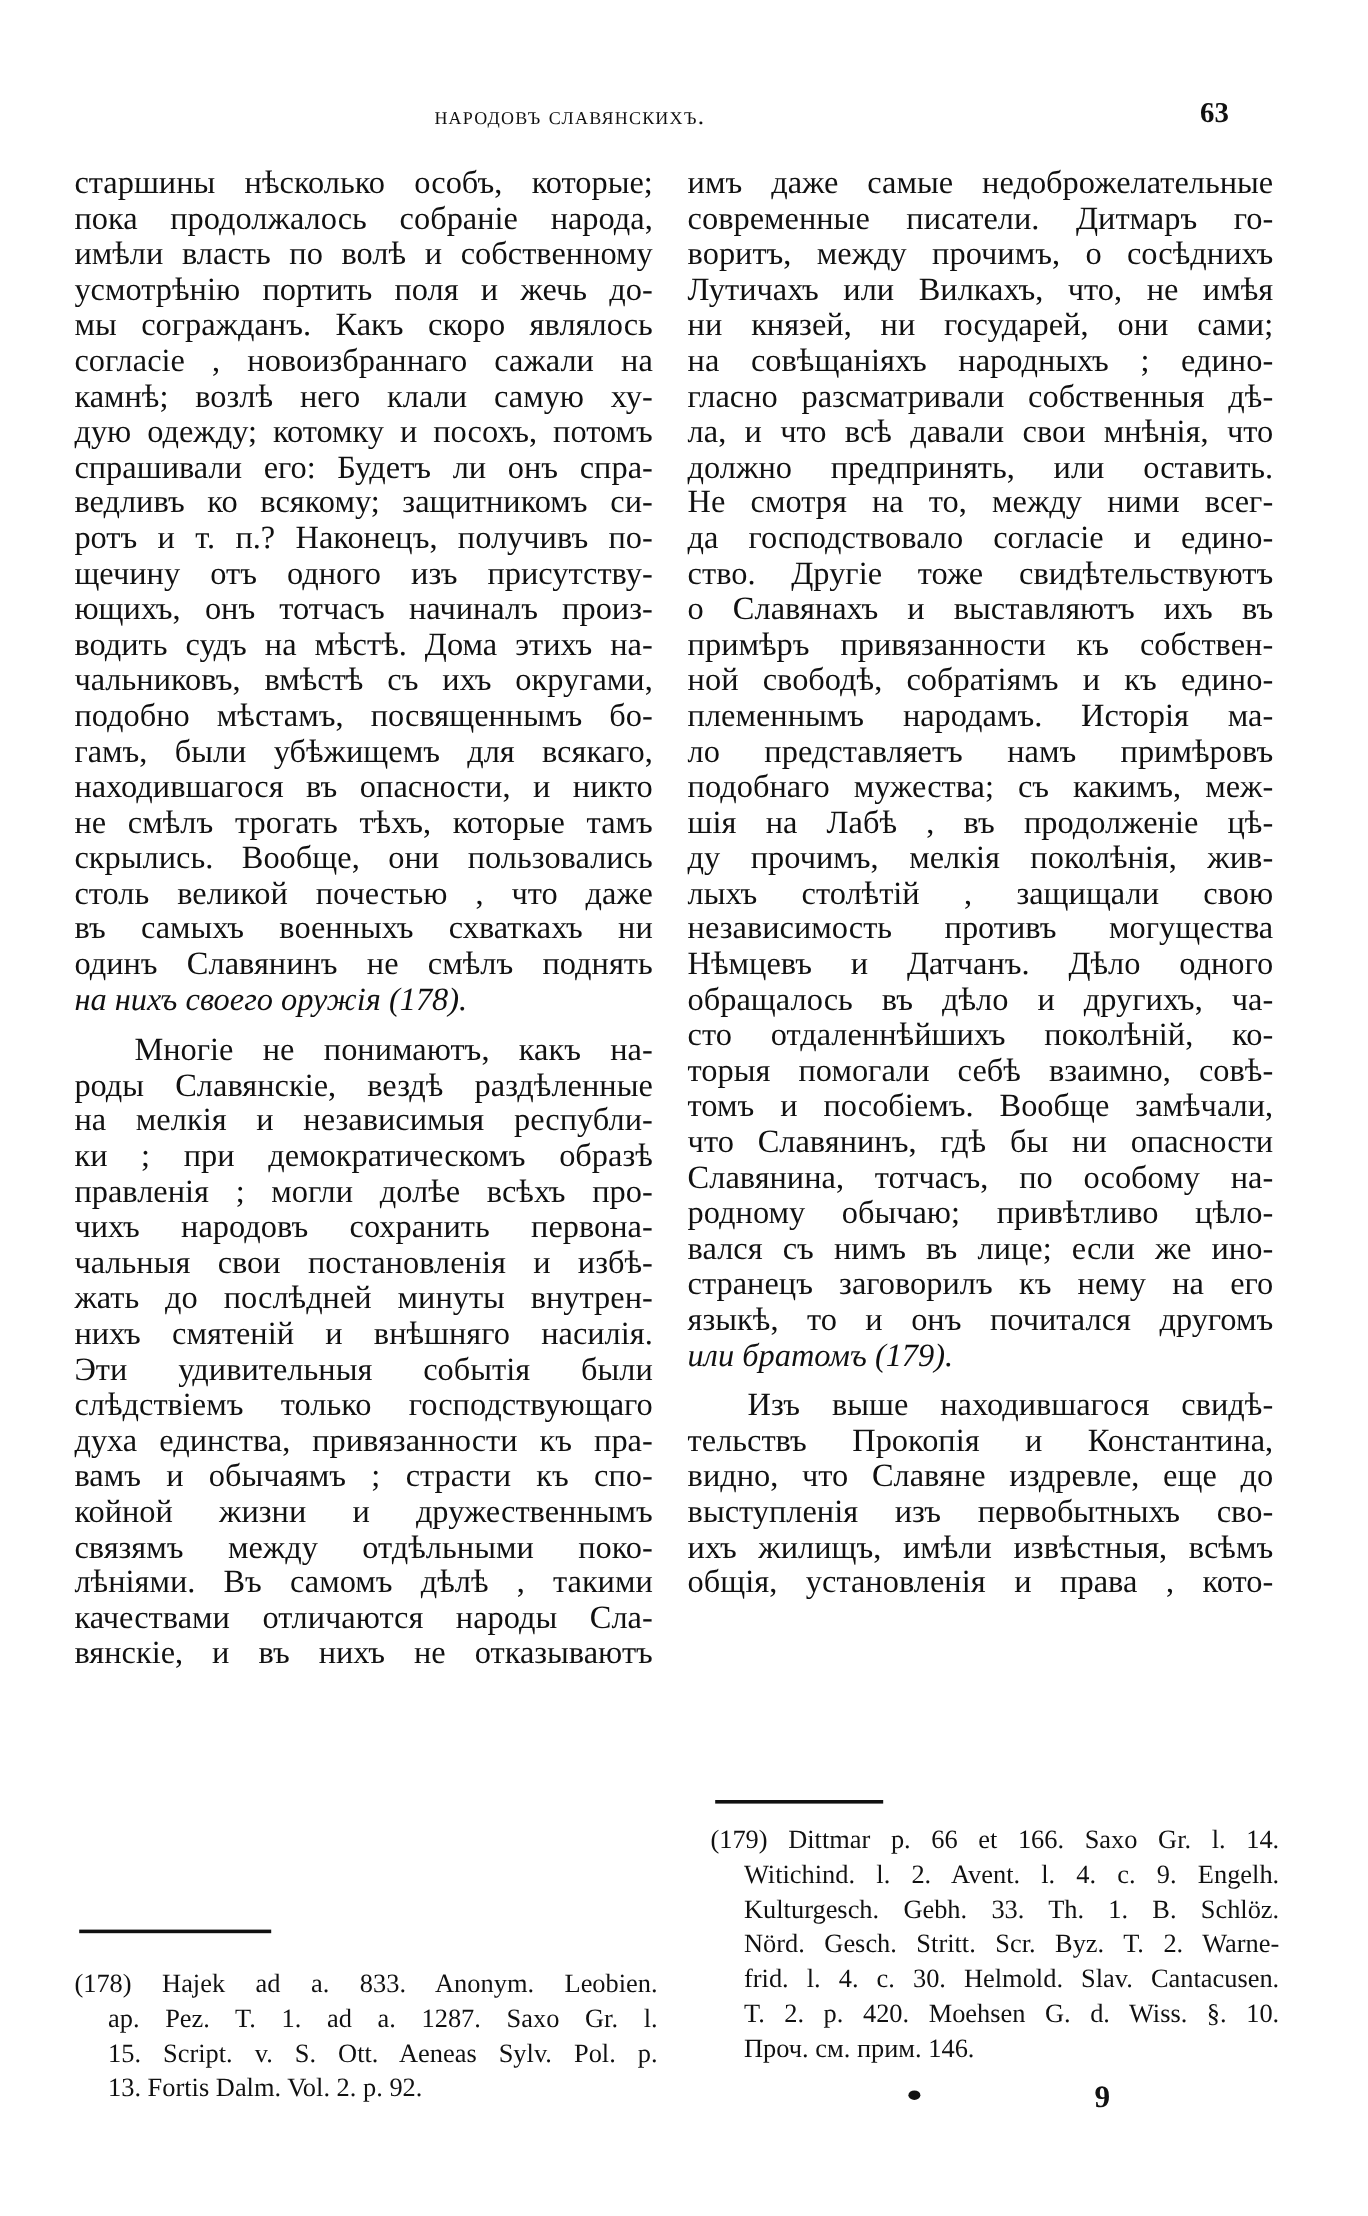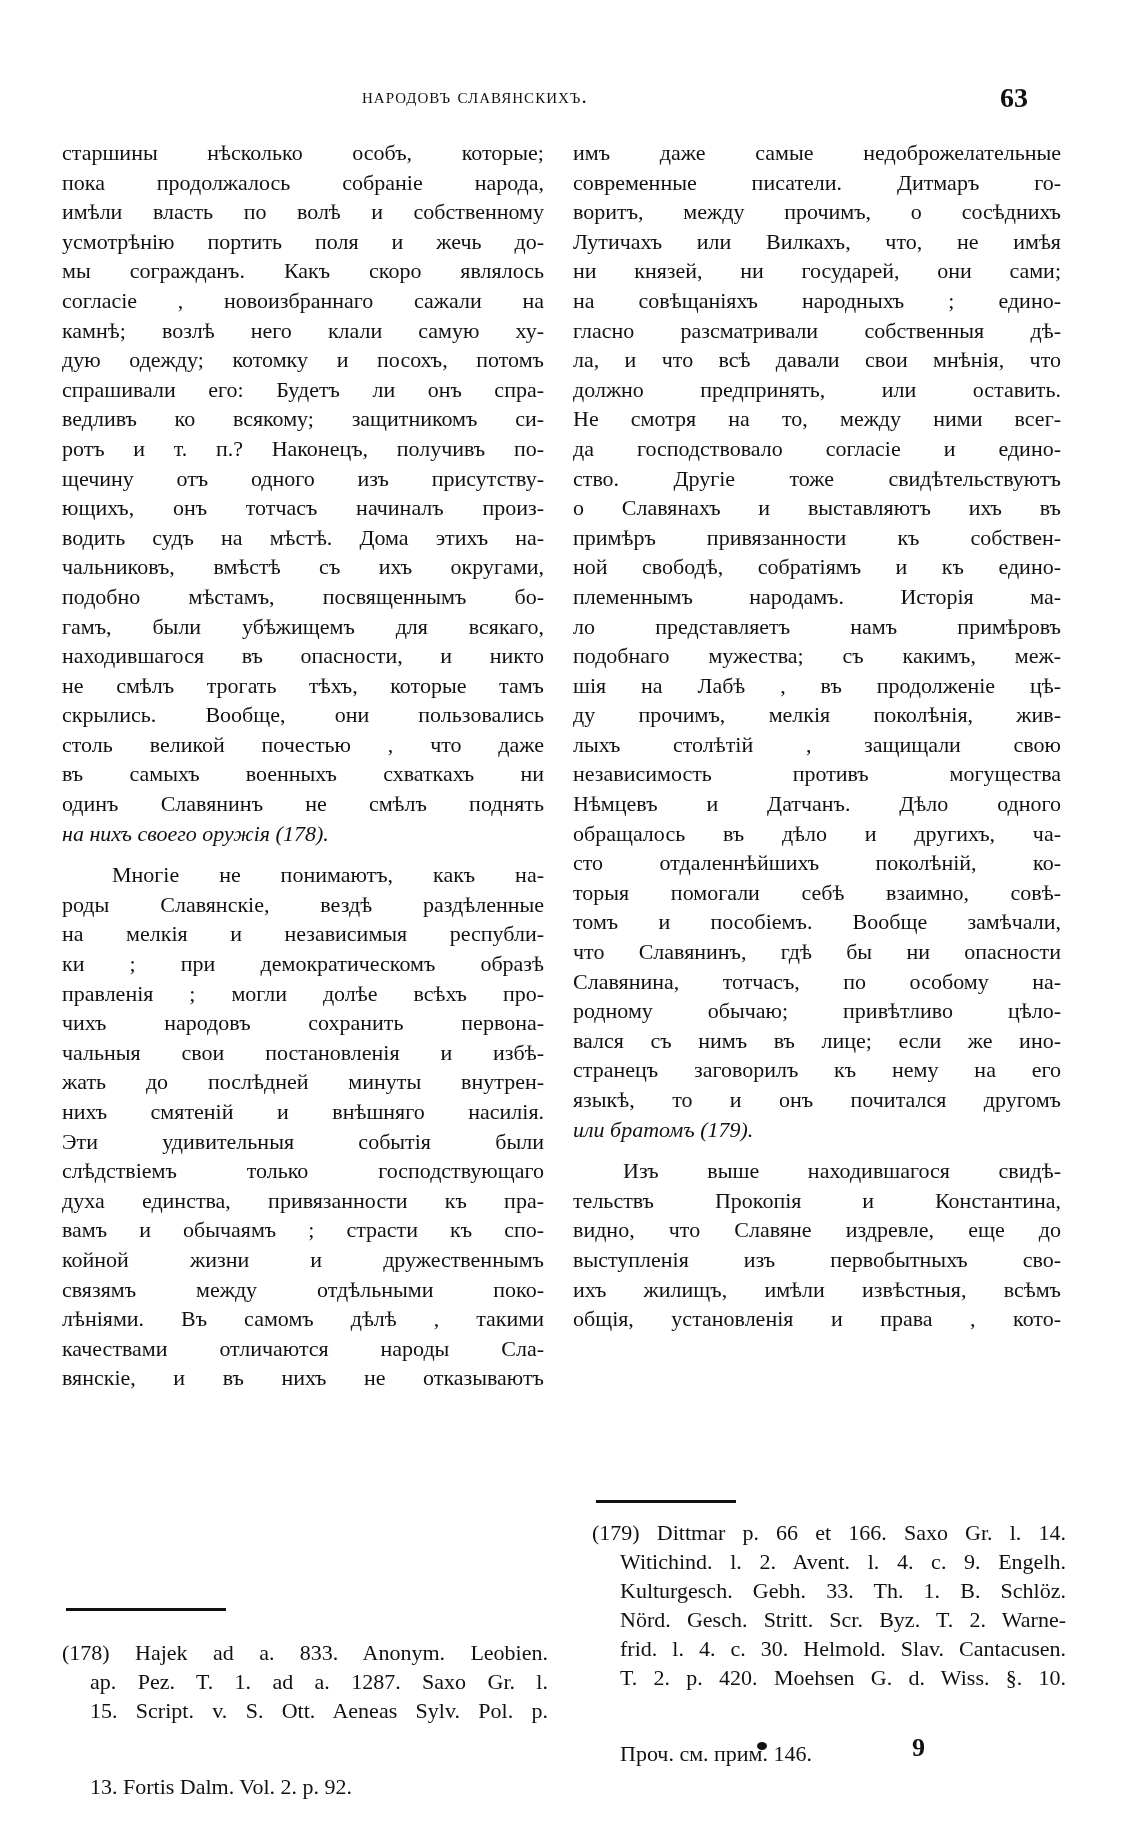--- a/index.html
+++ b/index.html
@@ -1,40 +1,40 @@
 <!DOCTYPE html>
 <html><head>
 <meta charset="utf-8">
 <style>
   html, body { margin: 0; padding: 0; background: #ffffff; }
   body { width: 1140px; height: 1847px; position: relative; overflow: hidden;
          font-family: "DejaVu Serif", "Liberation Serif", serif; color: #111; }
   .running-head { position: absolute; top: 84px; left: 0; width: 1140px; height: 30px; }
   .running-title { position: absolute; left: 362px; top: 0; font-size: 21px; letter-spacing: 1px;
                    font-family: "Liberation Serif", serif; font-variant: small-caps; }
-  .page-number { position: absolute; left: 1000px; top: -2px; font-size: 28px; font-weight: bold;
+  .page-number { position: absolute; left: 1000px; top: -2px; font-size: 24px; font-weight: bold;
                  font-family: "Liberation Serif", serif; }
-  .col { position: absolute; top: 138px; font-family: "Liberation Serif", serif; font-size: 22px;
+  .col { position: absolute; top: 138px; font-family: "Liberation Serif", serif; font-size: 27px;
          line-height: 29.6px; }
   .col-left { left: 62px; width: 482px; }
   .col-right { left: 573px; width: 488px; }
   .line { display: block; white-space: nowrap; text-align: justify; text-align-last: justify; height: 29.6px; }
   .line.last { text-align-last: left; font-style: italic; }
   .line.indent { padding-left: 50px; }
   .para-gap { height: 12px; }
   .fn-rule { position: absolute; height: 3px; background: #111; }
   .fn-rule-left { left: 66px; top: 1608px; width: 160px; }
   .fn-rule-right { left: 596px; top: 1500px; width: 140px; }
   .footnotes { position: absolute; font-family: "Liberation Serif", serif; font-size: 22px;
                line-height: 29px; }
   .footnotes-left { left: 62px; top: 1638px; width: 486px; }
   .footnotes-right { left: 592px; top: 1518px; width: 474px; }
   .fn-line { display: block; white-space: nowrap; text-align: justify; text-align-last: justify; }
   .fn-line.cont { padding-left: 28px; }
-  .fn-line.last { text-align-last: left; margin-top: 47px; }
+  .fn-line.last { text-align-last: left; }
   .signature { position: absolute; left: 912px; top: 1733px; font-size: 26px; font-weight: bold;
                font-family: "Liberation Serif", serif; }
   .dot-mark { position: absolute; left: 757px; top: 1742px; width: 10px; height: 8px;
               background: #111; border-radius: 50%; }
 </style>
 </head>
 <body>
 
 <div class="running-head">
   <span class="running-title">народовъ славянскихъ.</span>

